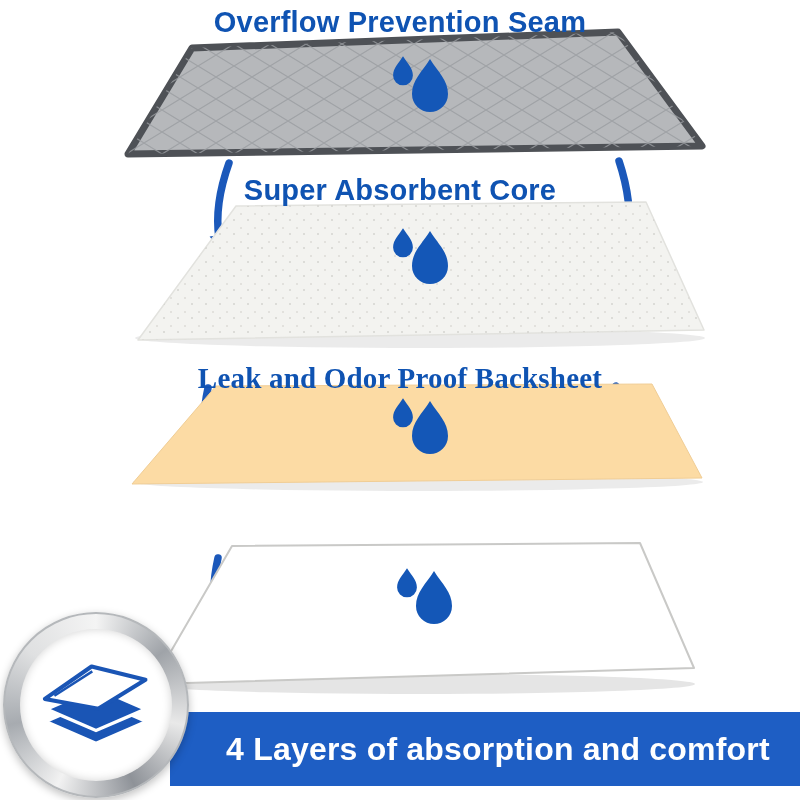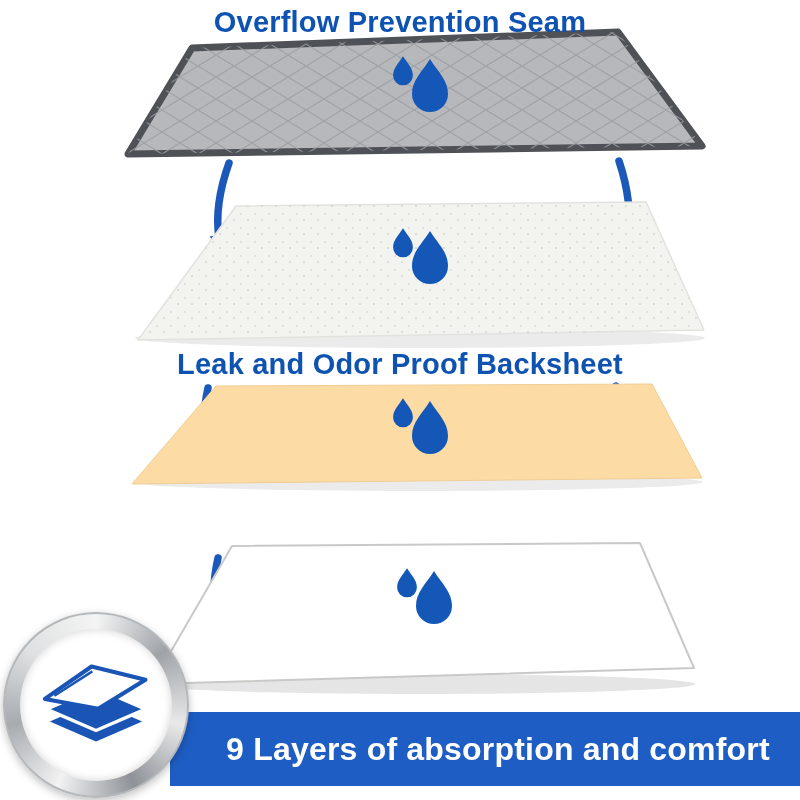--- a/index.html
+++ b/index.html
@@ -8,21 +8,21 @@
     background:#ffffff;font-family:"Liberation Sans",sans-serif;
   }
   #layers-svg{position:absolute;left:0;top:0;width:800px;height:800px;}
   .layer-title{
     position:absolute;left:0;width:800px;text-align:center;
     color:#0f53b2;font-weight:bold;font-size:29px;line-height:36px;
     letter-spacing:0.2px;
   }
   #title-1{top:4px;}
   #title-2{top:172px;}
-  #title-3{top:346px;}
+  #title-3{top:360px;font-family:Liberation Serif, serif;}
   #title-4{top:515px;}
   #banner{
     position:absolute;left:170px;right:0;top:712px;height:74px;
     background:#1e5ec4;display:flex;align-items:center;justify-content:center;
   }
   #banner .banner-text{
     color:#ffffff;font-size:32px;font-weight:bold;letter-spacing:0.2px;
     padding-left:26px;white-space:nowrap;
   }
   #badge{
@@ -104,24 +104,25 @@
     <g>
       <ellipse cx="420" cy="684" rx="275" ry="10" fill="#000000" opacity="0.10"></ellipse>
       <path d="M232,546 L640,543 L694,668 L152,684 Z" stroke="#c9c9c7" stroke-width="2" stroke-linejoin="round" fill="#ffffff"></path>
       <g fill="#1457b7">
         <use href="#drops" transform="translate(424,596)"></use>
       </g>
     </g>
   </svg>
 
   <div class="layer-title" id="title-1">Overflow Prevention Seam</div>
+  <div class="layer-title" id="title-2">Super Absorbent Core</div>
   <div class="layer-title" id="title-3">Leak and Odor Proof Backsheet</div>
 
   <div id="banner">
-    <span class="banner-text">9 Layers of absorption and comfort</span>
+    <span class="banner-text">4 Layers of absorption and comfort</span>
   </div>
 
   <div id="badge">
     <div id="badge-inner">
       <svg width="132" height="132" viewBox="0 0 160 160">
         <path d="M20,100 L80,74 L140,100 L80,126 Z" fill="#1a55b5" stroke="#ffffff" stroke-width="3"></path>
         <path d="M20,85 L80,59 L140,85 L80,111 Z" fill="#1a55b5" stroke="#ffffff" stroke-width="4"></path>
         <g transform="rotate(-9 22 72)">
           <path d="M18,72 L80,42 L142,68 L80,94 Z" fill="#ffffff" stroke="#1a55b5" stroke-width="5" stroke-linejoin="round"></path>
           <path d="M30,70 L80,48" stroke="#1a55b5" stroke-width="3" fill="none"></path>

